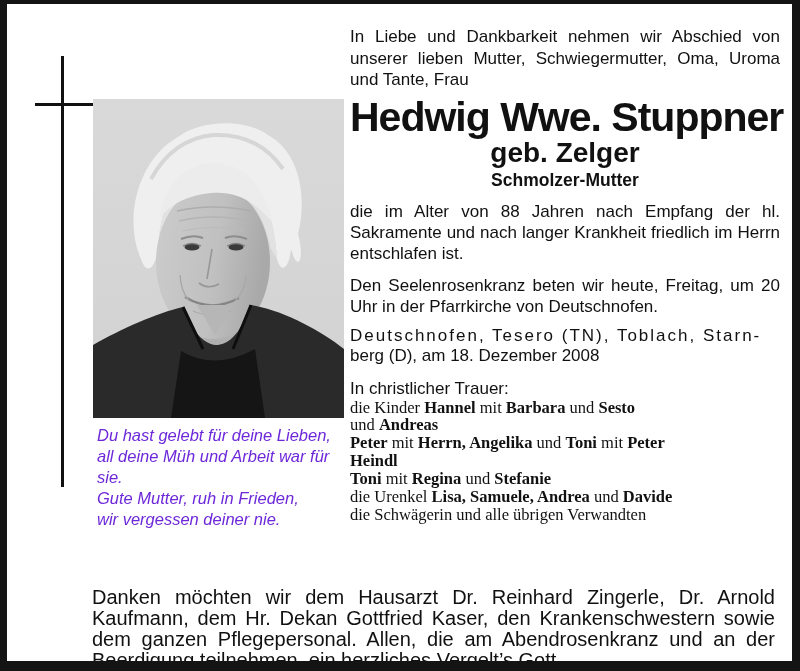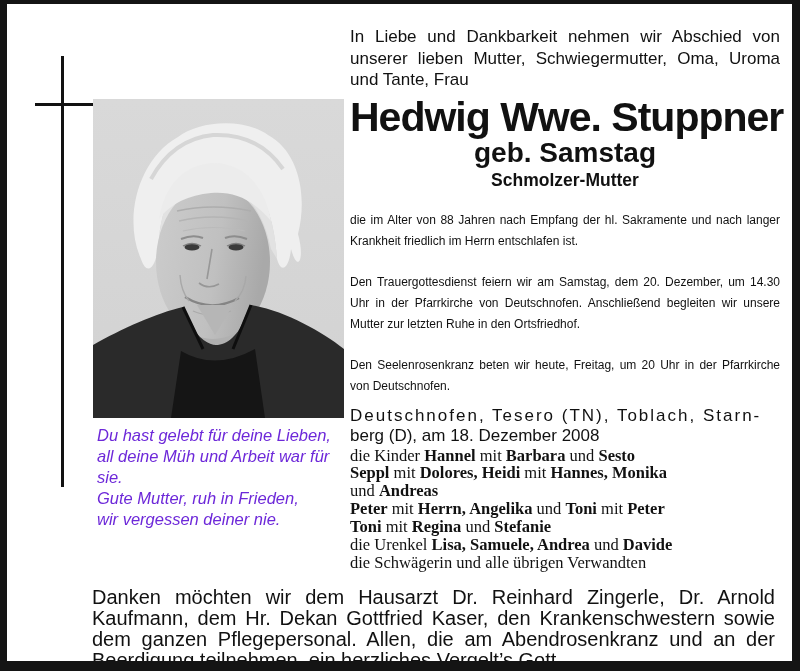--- a/index.html
+++ b/index.html
@@ -23,21 +23,21 @@
   .photo { left:86px; top:95px; width:251px; height:319px; }
   .photo svg { display:block; }
   
   .verse { left:90px; top:421px; width:260px; font-size:16.5px; line-height:21px; font-style:italic; color:#6d28d9; }
   
   .col { left:343px; top:22px; width:430px; }
   .intro { font-size:17px; line-height:21.5px; text-align:justify; }
   .name  { margin-top:5px; font-size:41px; font-weight:bold; letter-spacing:-1px; line-height:42px; white-space:nowrap; }
   .maiden { font-size:28px; font-weight:bold; text-align:center; line-height:30px; }
   .house  { margin-top:3px; font-size:17.5px; font-weight:bold; text-align:center; line-height:19px; }
-  .para { font-size:12px; line-height:21px; text-align:justify; margin-top:20px; }
+  .para { font-size:17px; line-height:21px; text-align:justify; margin-top:11px; }
   .places { margin-top:9px; font-size:17px; line-height:20.5px; }
   .places .spread { letter-spacing:2px; }
   .mourn-label { margin-top:12px; font-size:17px; line-height:20px; }
   .mourners { font-size:16.5px; line-height:17.9px;font-family:Liberation Serif, serif; }
   .mourners .line { white-space:nowrap; }
   .b { font-weight:bold; }
   
   .thanks { left:85px; top:583px; width:683px; font-size:20px; line-height:21px; text-align:justify; }
 </style>
 </head>
@@ -106,34 +106,34 @@
   <div class="abs verse">
     <div>Du hast gelebt für deine Lieben,</div>
     <div>all deine Müh und Arbeit war für sie.</div>
     <div>Gute Mutter, ruh in Frieden,</div>
     <div>wir vergessen deiner nie.</div>
   </div>
 
   <div class="abs col">
     <div class="intro">In Liebe und Dankbarkeit nehmen wir Abschied von unserer lieben Mutter, Schwiegermutter, Oma, Uroma und Tante, Frau</div>
     <div class="name">Hedwig Wwe. Stuppner</div>
-    <div class="maiden">geb. Samstag</div>
+    <div class="maiden">geb. Zelger</div>
     <div class="house">Schmolzer-Mutter</div>
     <div class="para">die im Alter von 88 Jahren nach Empfang der hl. Sakramente und nach langer Krankheit friedlich im Herrn entschlafen ist.</div>
-    <div class="para">Den Trauergottesdienst feiern wir am Samstag, dem 20. Dezember, um 14.30 Uhr in der Pfarrkirche von Deutschnofen. Anschließend begleiten wir unsere Mutter zur letzten Ruhe in den Ortsfriedhof.</div>
     <div class="para">Den Seelenrosenkranz beten wir heute, Freitag, um 20 Uhr in der Pfarrkirche von Deutschnofen.</div>
     <div class="places">
       <div class="spread">Deutschnofen, Tesero (TN), Toblach, Starn-</div>
       <div>berg (D), am 18. Dezember 2008</div>
     </div>
+    <div class="mourn-label">In christlicher Trauer:</div>
     <div class="mourners">
       <div class="line"><span>die Kinder </span><span class="b">Hannel</span><span> mit </span><span class="b">Barbara</span><span> und </span><span class="b">Sesto</span></div>
-      <div class="line"><span class="b">Seppl</span><span> mit </span><span class="b">Dolores, Heidi</span><span> mit </span><span class="b">Hannes, Monika</span></div>
       <div class="line"><span>und </span><span class="b">Andreas</span></div>
       <div class="line"><span class="b">Peter</span><span> mit </span><span class="b">Herrn, Angelika</span><span> und </span><span class="b">Toni</span><span> mit </span><span class="b">Peter</span></div>
+      <div class="line"><span class="b">Heindl</span></div>
       <div class="line"><span class="b">Toni</span><span> mit </span><span class="b">Regina</span><span> und </span><span class="b">Stefanie</span></div>
       <div class="line"><span>die Urenkel </span><span class="b">Lisa, Samuele, Andrea</span><span> und </span><span class="b">Davide</span></div>
       <div class="line"><span>die Schwägerin und alle übrigen Verwandten</span></div>
     </div>
   </div>
 
   <div class="abs thanks">Danken möchten wir dem Hausarzt Dr. Reinhard Zingerle, Dr. Arnold Kaufmann, dem Hr. Dekan Gottfried Kaser, den Krankenschwestern sowie dem ganzen Pflegepersonal. Allen, die am Abendrosenkranz und an der Beerdigung teilnehmen, ein herzliches Vergelt’s Gott.</div>
 
 </div>
 

